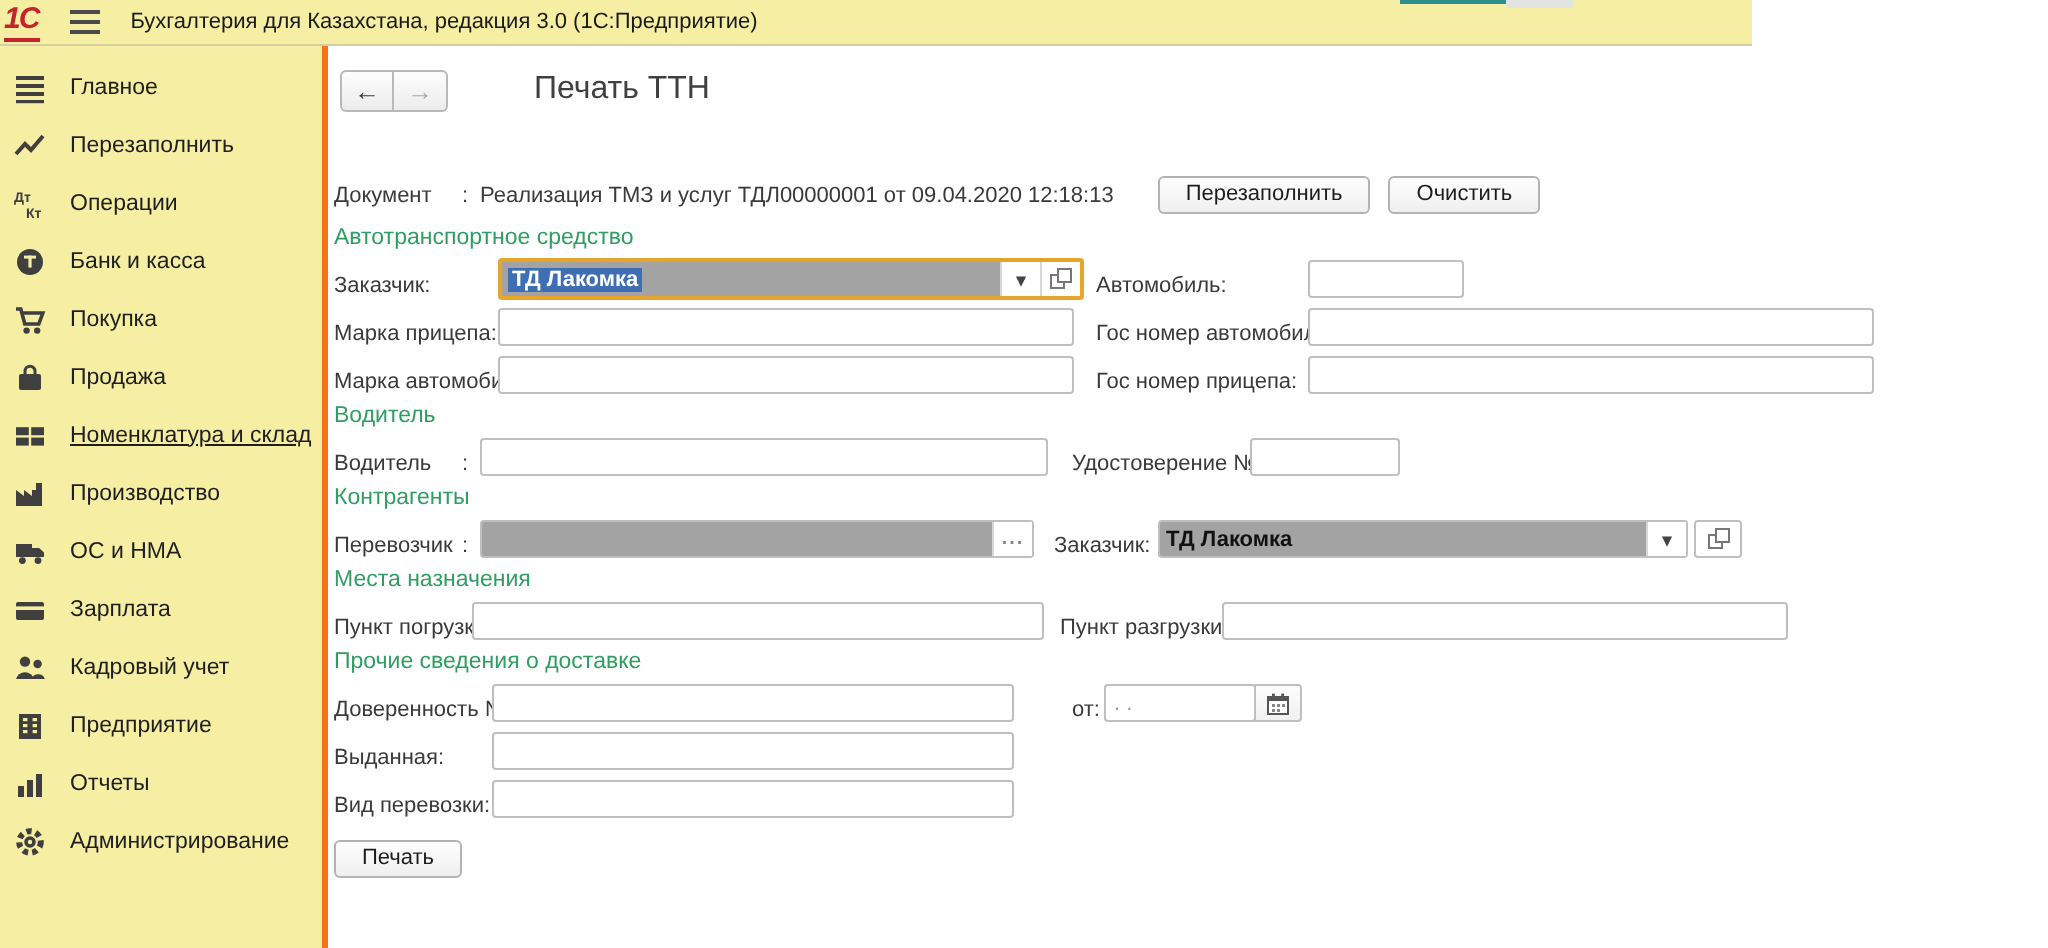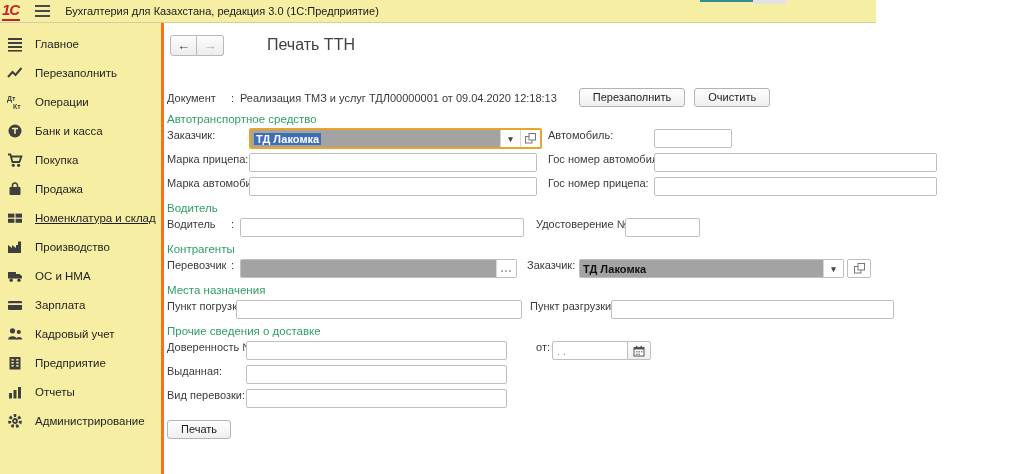--- a/index.html
+++ b/index.html
@@ -37,21 +37,21 @@
   .doccolon{width:9px;flex:none;}
   .docvalue{color:#3a3a3a;white-space:nowrap;}
   .btn{height:19px;border:1px solid #b3b3b3;border-radius:3px;background:linear-gradient(#fefefe,#efefef);font-size:11px;color:#1d1d1d;padding:0 13px;cursor:pointer;font-family:inherit;line-height:1;}
   .btn.refill{margin-left:22px;}
   .btn.clear{margin-left:9px;}
   .btn.print{margin:7px 0 0 3px;}
 
   
   .section{color:#2f9e62;font-size:11.5px;margin:3px 0 3px 3px;line-height:14px;}
   .section.first{margin-top:5px;}
-  .frow{display:flex;align-items:flex-start;margin:0 0 4px 3px;height:20px;}
+  .frow{display:flex;align-items:flex-end;margin:0 0 4px 3px;height:20px;}
   .flabel{flex:none;color:#3a3a3a;white-space:nowrap;overflow:hidden;}
   .fld{height:19px;box-sizing:border-box;border:1px solid #bfbfbf;border-radius:2px;font-size:11px;padding:0 4px;color:#111;font-family:inherit;background:#fff;flex:none;}
   .fld::placeholder{color:#9a9a9a;}
   .combo{display:flex;align-items:stretch;height:19px;box-sizing:border-box;border:1px solid #bfbfbf;border-radius:2px;background:#a3a3a3;flex:none;font-weight:bold;}
   .combo.focus{height:21px;border:2px solid #e7a62b;margin:-1px 0;}
   .cval{flex:1;display:flex;align-items:center;padding:0 3px;font-size:11px;color:#111;overflow:hidden;white-space:nowrap;}
   .sel{background:#3e6fb4;color:#fff;padding:0 2px;}
   .cbtn{width:19px;flex:none;border-left:1px solid #d7d7d7;display:flex;align-items:center;justify-content:center;color:#555;cursor:pointer;background:#fff;}
   .cbtn .dd{font-size:9px;color:#444;}
   .cbtn.dots{color:#888;font-size:10px;letter-spacing:1px;}

